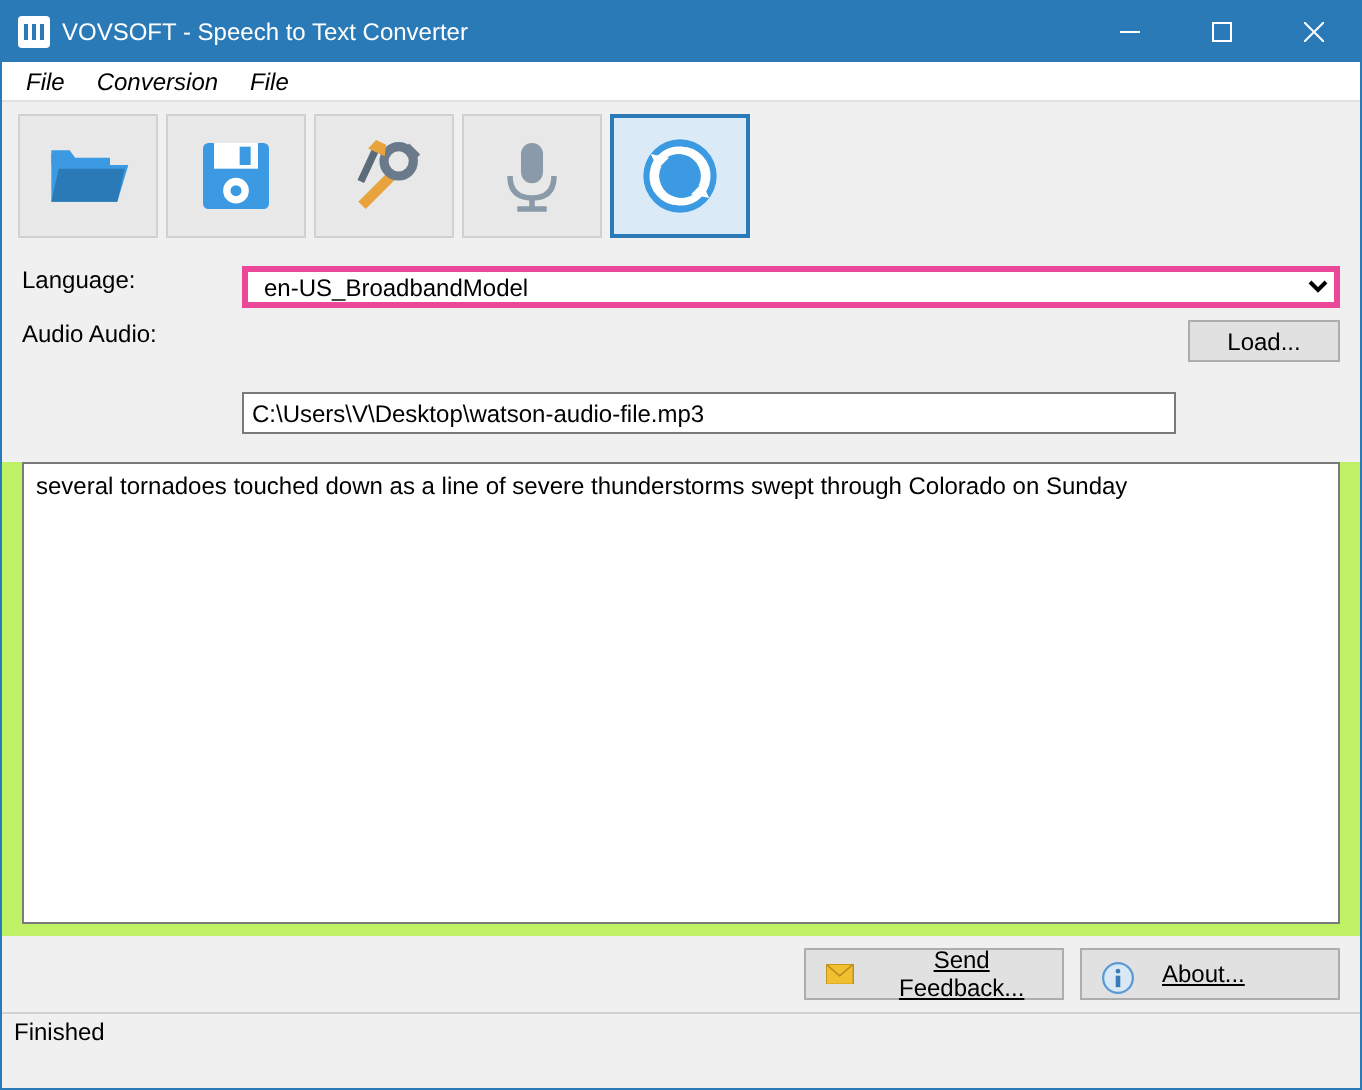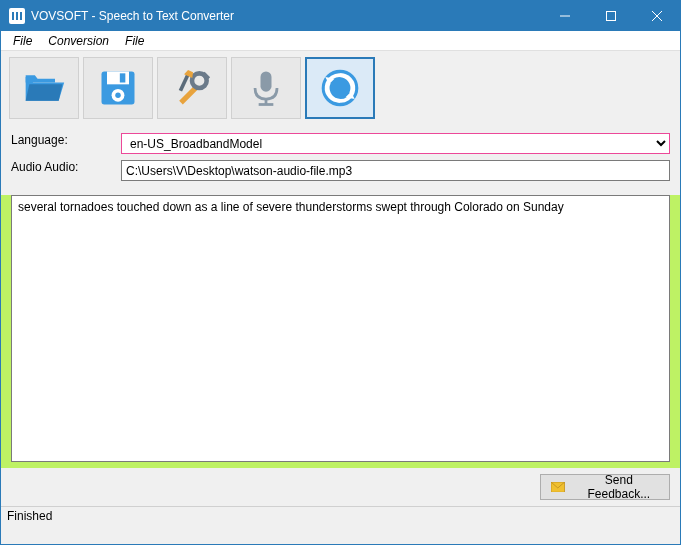--- a/index.html
+++ b/index.html
@@ -19,31 +19,31 @@
     
     .toolbar { padding: 6px 8px; display: flex; gap: 4px; background: #f0f0f0; }
     .tool-btn { width: 70px; height: 62px; background: #e8e8e8; border: 1px solid #d0d0d0; display: flex; align-items: center; justify-content: center; cursor: pointer; }
     .tool-btn.active { background: #dbeaf7; border: 2px solid #2a7ab8; }
     .tool-btn svg { width: 44px; height: 44px; }
     
     
     .form-area { padding: 8px 10px; background: #f0f0f0; }
     .form-row { display: flex; align-items: flex-start; margin-bottom: 6px; }
     .form-label { width: 110px; }
-    .form-input { flex: 1; height: 21px; border: 1px solid #7a7a7a; padding: 0 4px; font-family: inherit; font-size: 12px; background: #fff; }
-    .form-select { flex: 1; height: 21px; border: 1px solid #ec4899; padding: 0 4px; font-family: inherit; font-size: 12px; background: #fff; }
+    .form-input { flex: 1; height: 21px; border: 1px solid #7a7a7a; padding: 0 4px; font-family: inherit; font-size: 12px; background: #fff; margin-top: 36px; }
+    .form-select { flex: 1; height: 21px; border: 3px solid #ec4899; padding: 0 4px; font-family: inherit; font-size: 12px; background: #fff; }
     .form-btn { width: 76px; height: 21px; margin-left: 6px; border: 1px solid #adadad; background: #e1e1e1; font-family: inherit; font-size: 12px; cursor: pointer; }
     
     
     .text-container { flex: 1; padding: 0 10px 6px 10px; background: #bef264; display: flex; }
     .text-output { flex: 1; border: 1px solid #7a7a7a; background: #fff; padding: 4px 6px; font-size: 12px; overflow: auto; resize: none; font-family: inherit; }
     
     
     .bottom-bar { padding: 6px 10px; background: #f0f0f0; display: flex; justify-content: flex-end; gap: 8px; }
-    .bottom-btn { width: 130px; height: 26px; border: 1px solid #adadad; background: #e1e1e1; font-family: inherit; font-size: 12px; display: flex; align-items: center; padding: 0 10px; gap: 14px; cursor: pointer; }
+    .bottom-btn { width: 130px; height: 26px; border: 1px solid #adadad; background: #e1e1e1; font-family: inherit; font-size: 12px; display: flex; align-items: center; padding: 0 10px; gap: 14px; cursor: pointer; text-decoration: underline; }
     .bottom-btn .icon { width: 16px; height: 12px; }
     
     
     .statusbar { height: 38px; background: #f0f0f0; border-top: 1px solid #d0d0d0; padding: 2px 6px; display: flex; align-items: flex-start; }
   </style>
 </head>
 <body>
 
 <div class="titlebar">
   <div class="titlebar-icon">
@@ -126,34 +126,45 @@
 <div class="form-area">
   <div class="form-row">
     <div class="form-label">Language:</div>
     <select class="form-select">
       <option>en-US_BroadbandModel</option>
     </select>
   </div>
   <div class="form-row">
     <div class="form-label">Audio Audio:</div>
     <input type="text" class="form-input" value="C:\Users\V\Desktop\watson-audio-file.mp3" style="">
+    <button class="form-btn">Load...</button>
   </div>
 </div>
 
 <div class="text-container">
   <textarea class="text-output" readonly="" style="">several tornadoes touched down as a line of severe thunderstorms swept through Colorado on Sunday</textarea>
 </div>
 
 <div class="bottom-bar">
   <button class="bottom-btn">
     <span class="icon">
       <svg viewBox="0 0 16 12">
           <rect x="0" y="0" width="16" height="12" fill="#f0c030" stroke="#c09020"></rect>
           <path d="M0 0 L8 7 L16 0" fill="none" stroke="#c09020"></path>
         </svg>
     </span>
     <span>Send Feedback...</span>
   </button>
+  <button class="bottom-btn">
+    <span class="icon">
+      <svg viewBox="0 0 14 14">
+          <circle cx="7" cy="7" r="6.5" fill="#d8e8f5" stroke="#5a9ad5"></circle>
+          <circle cx="7" cy="4" r="1" fill="#3b7ab8"></circle>
+          <rect x="6" y="6" width="2" height="5" fill="#3b7ab8"></rect>
+        </svg>
+    </span>
+    <span>About...</span>
+  </button>
 </div>
 
 <div class="statusbar">
   <span>Finished</span>
 </div>
 
 </body></html>

